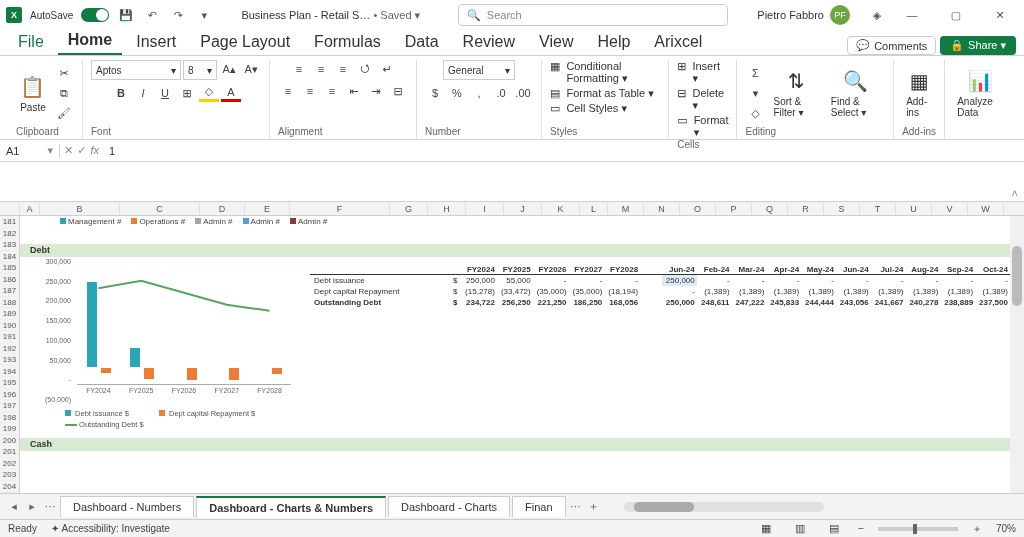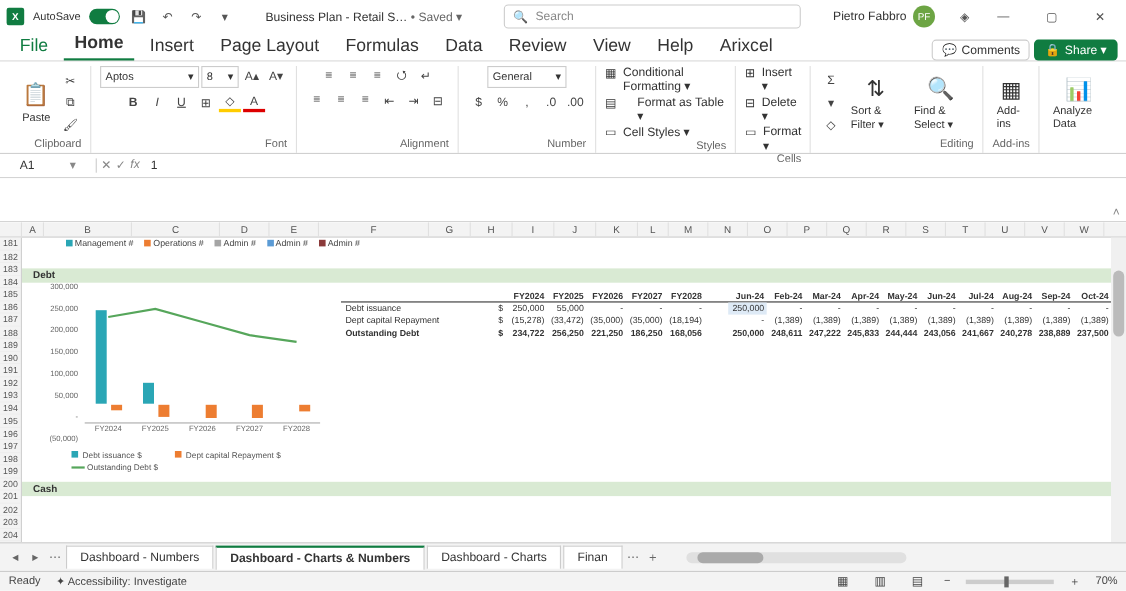--- a/index.html
+++ b/index.html
@@ -25,32 +25,32 @@
 .ribbon-tabs .tab.file { color: #107c41; font-weight: 500; }
 .ribbon-tabs .tab.active { border-bottom: 2px solid #107c41; font-weight: 600; }
 .ribbon-tabs .rspacer { flex:1; }
 .ribbon-tabs .comments-btn { border:1px solid #ccc; border-radius:4px; padding:2px 8px; font-size:11px; display:flex; align-items:center; gap:4px; }
 .ribbon-tabs .share-btn { background:#107c41; color:#fff; border-radius:4px; padding:3px 10px; font-size:11px; display:flex; align-items:center; gap:4px; }
 
 
 .ribbon { height: 84px; background:#fff; display:flex; padding: 4px 8px 0; gap:0; border-bottom:1px solid #d0d0d0; }
 .group { border-right: 1px solid #e0e0e0; padding: 0 8px; display:flex; flex-direction:column; }
 .group-body { flex:1; display:flex; align-items:center; gap:4px; }
-.group-label { text-align:right; font-size:10px; color:#666; padding-bottom:2px; }
+.group-label { text-align:left; font-size:10px; color:#666; padding-bottom:2px; }
 .rbtn { display:flex; flex-direction:column; align-items:center; justify-content:center; font-size:10px; color:#333; padding:2px 4px; gap:2px; }
 .rbtn .ico { width:18px; height:18px; display:flex; align-items:center; justify-content:center; font-size:14px; }
 .rbtn.lg .ico { width:26px; height:26px; font-size:20px; }
 .sel { border:1px solid #ccc; height:20px; font-size:10px; padding:0 4px; background:#fff; display:flex; align-items:center; justify-content:space-between; }
 .mini-row { display:flex; gap:2px; }
 .mini-btn { width:20px; height:18px; display:flex; align-items:center; justify-content:center; font-size:11px; color:#444; }
 .col { display:flex; flex-direction:column; gap:2px; }
 
 
 .fxbar { height: 22px; background:#fff; border-bottom:1px solid #d0d0d0; display:flex; align-items:center; }
-.namebox { width:88px; border-right:1px solid #ccc; padding:0 18px; font-size:11px; display:flex; align-items:center; justify-content:space-between; }
+.namebox { width:60px; border-right:1px solid #ccc; padding:0 6px; font-size:11px; display:flex; align-items:center; justify-content:space-between; }
 .fx-icons { display:flex; padding:0 4px; gap:4px; color:#888; font-size:11px; }
 .fxfield { flex:1; padding:0 6px; font-size:11px; }
 .fx-expand-area { height: 40px; background:#fff; border-bottom:1px solid #d0d0d0; position:relative; }
 .fx-expand-area .caret { position:absolute; right:6px; bottom:2px; color:#888; }
 
 
 .sheet { position:absolute; top:202px; left:0; right:0; bottom:44px; background:#fff; overflow:hidden; }
 .colheaders { height:14px; display:flex; background:#f3f3f3; border-bottom:1px solid #d0d0d0; font-size:9px; color:#555; }
 .ch { border-right:1px solid #e0e0e0; text-align:center; line-height:14px; }
 .rownums { position:absolute; left:0; top:14px; bottom:0; width:20px; background:#f3f3f3; border-right:1px solid #d0d0d0; font-size:8px; color:#555; }
@@ -225,21 +225,21 @@
         <span class="mini-btn">.0</span>
         <span class="mini-btn">.00</span>
       </div>
     </div>
     <div class="group-label">Number</div>
   </div>
 
   <div class="group">
     <div class="group-body col" style="gap:2px; align-items:flex-start">
       <div class="mini-row">▦ <span style="margin-left:4px">Conditional Formatting ▾</span></div>
-      <div class="mini-row">▤ <span style="margin-left:17px">Format as Table ▾</span></div>
+      <div class="mini-row">▤ <span style="margin-left:4px">Format as Table ▾</span></div>
       <div class="mini-row">▭ <span style="margin-left:4px">Cell Styles ▾</span></div>
     </div>
     <div class="group-label">Styles</div>
   </div>
 
   <div class="group">
     <div class="group-body col" style="gap:2px; align-items:flex-start">
       <div class="mini-row">⊞ <span style="margin-left:4px">Insert ▾</span></div>
       <div class="mini-row">⊟ <span style="margin-left:4px">Delete ▾</span></div>
       <div class="mini-row">▭ <span style="margin-left:4px">Format ▾</span></div>

